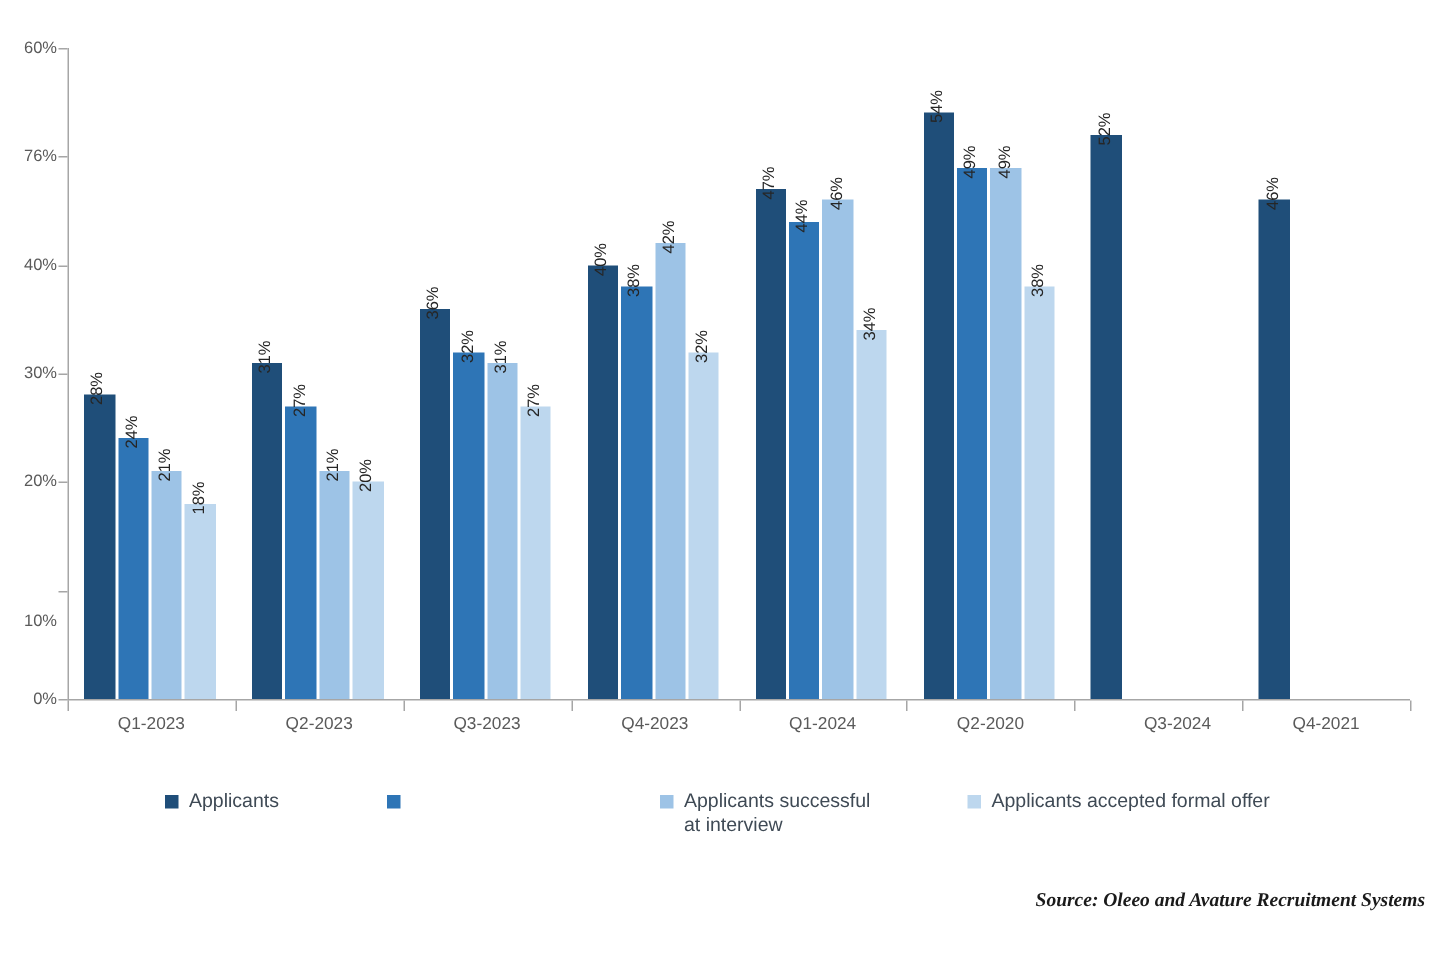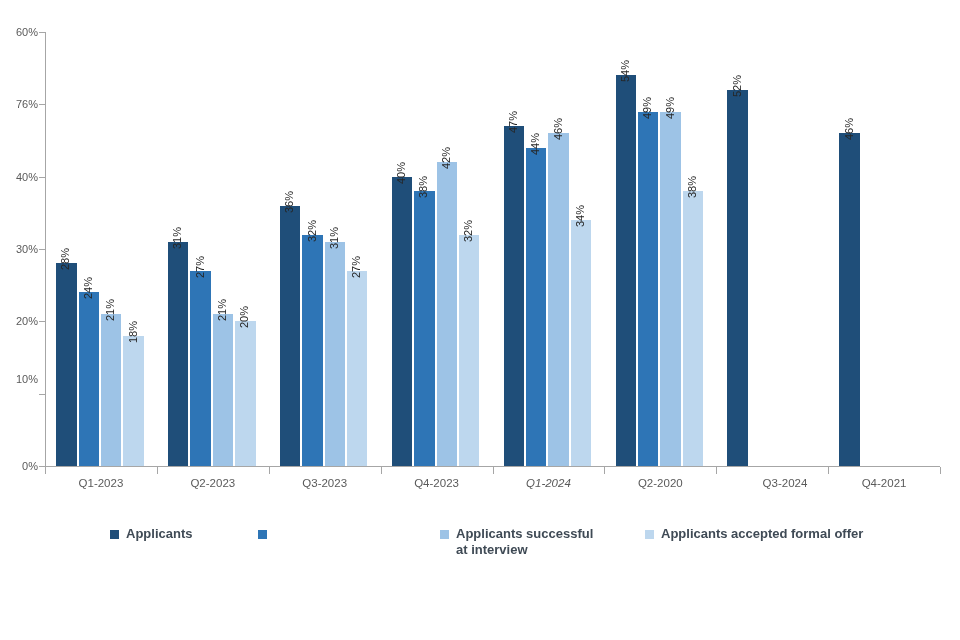--- a/index.html
+++ b/index.html
@@ -92,21 +92,20 @@
     letter-spacing: 0px;
   }
 
   
   .legend {
     position: absolute;
     left: 0;
     top: 522px;
     width: 960px;
     height: 46px;
-    font-weight: bold;
   }
   .legend-item {
     position: absolute;
     display: flex;
     align-items: flex-start;
     gap: 7px;
   }
   .legend-swatch {
     width: 9px;
     height: 9px;
@@ -136,21 +135,21 @@
 </head>
 <body>
 
 <div id="chart-root">
 
   <div class="axis-line-y"></div>
   <div id="ytick-layer">
       <div class="ytick-mark" style="top: 466px;"></div>
       <div class="ytick-wrap" style="top: 466px;">0%</div>
       <div class="ytick-mark" style="top: 393.667px;"></div>
-      <div class="ytick-wrap" style="top: 379px;">10%</div>
+      <div class="ytick-wrap" style="top: 414px;">10%</div>
       <div class="ytick-mark" style="top: 321.333px;"></div>
       <div class="ytick-wrap" style="top: 321.333px;">20%</div>
       <div class="ytick-mark" style="top: 249px;"></div>
       <div class="ytick-wrap" style="top: 249px;">30%</div>
       <div class="ytick-mark" style="top: 176.667px;"></div>
       <div class="ytick-wrap" style="top: 176.667px;">40%</div>
       <div class="ytick-mark" style="top: 104.333px;"></div>
       <div class="ytick-wrap" style="top: 104.333px;">76%</div>
       <div class="ytick-mark" style="top: 32px;"></div>
       <div class="ytick-wrap" style="top: 32px;">60%</div>
@@ -166,21 +165,21 @@
       <div class="xtick-mark" style="left: 604px;"></div>
       <div class="xtick-mark" style="left: 716px;"></div>
       <div class="xtick-mark" style="left: 828px;"></div>
       <div class="xtick-mark" style="left: 940px;"></div>
     </div>
   <div id="xcat-layer">
       <div class="xcat-label" style="left: 100.938px;">Q1-2023</div>
       <div class="xcat-label" style="left: 212.812px;">Q2-2023</div>
       <div class="xcat-label" style="left: 324.688px;">Q3-2023</div>
       <div class="xcat-label" style="left: 436.562px;">Q4-2023</div>
-      <div class="xcat-label" style="left: 548.438px; font-style: italic;">Q1-2024</div>
+      <div class="xcat-label" style="left: 548.438px;">Q1-2024</div>
       <div class="xcat-label" style="left: 660.312px;">Q2-2020</div>
       <div class="xcat-label" style="left: 785px;">Q3-2024</div>
       <div class="xcat-label" style="left: 884.062px;">Q4-2021</div>
     </div>
 
   <div class="plot-area" id="plot-area">
       <div class="bar" style="left: 11.1875px; width: 20.375px; height: 202.533px; background: rgb(31, 78, 121);"></div>
       <div class="bar-label" style="left: 26.375px; top: 226.467px;">28%</div>
       <div class="bar" style="left: 33.5625px; width: 20.375px; height: 173.6px; background: rgb(46, 117, 182);"></div>
       <div class="bar-label" style="left: 48.75px; top: 255.4px;">24%</div>
@@ -246,14 +245,15 @@
         <span class="legend-swatch" style="background: rgb(157, 195, 230);"></span>
         <span class="legend-text">Applicants successful
 at interview</span>
       </div>
       <div class="legend-item" style="left: 645px; top: 4px;">
         <span class="legend-swatch" style="background: rgb(189, 215, 238);"></span>
         <span class="legend-text">Applicants accepted formal offer</span>
       </div>
     </div>
 
+  <div class="source-note">Source: Oleeo and Avature Recruitment Systems</div>
 
 </div>
 
 </body></html>

